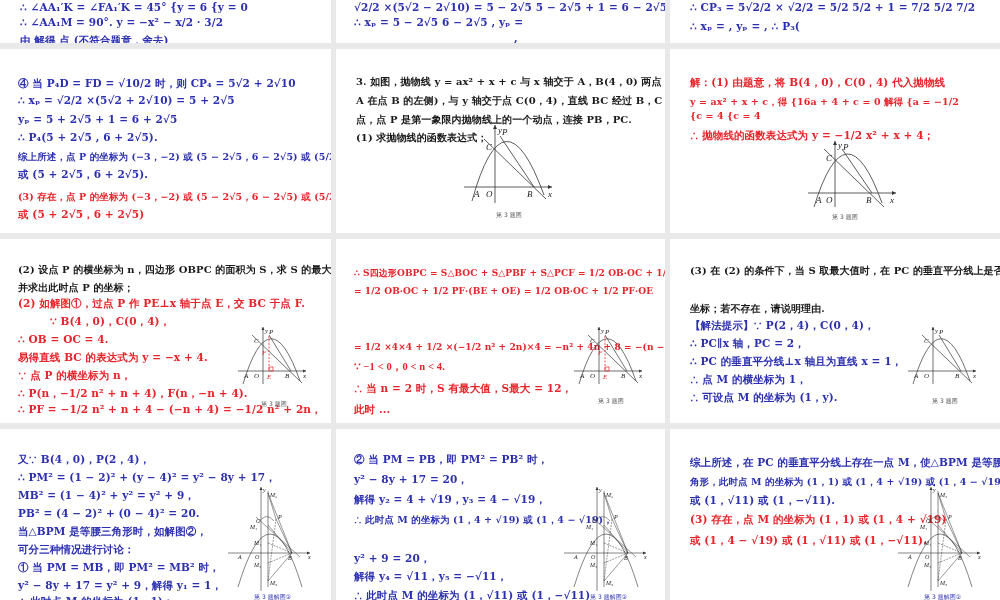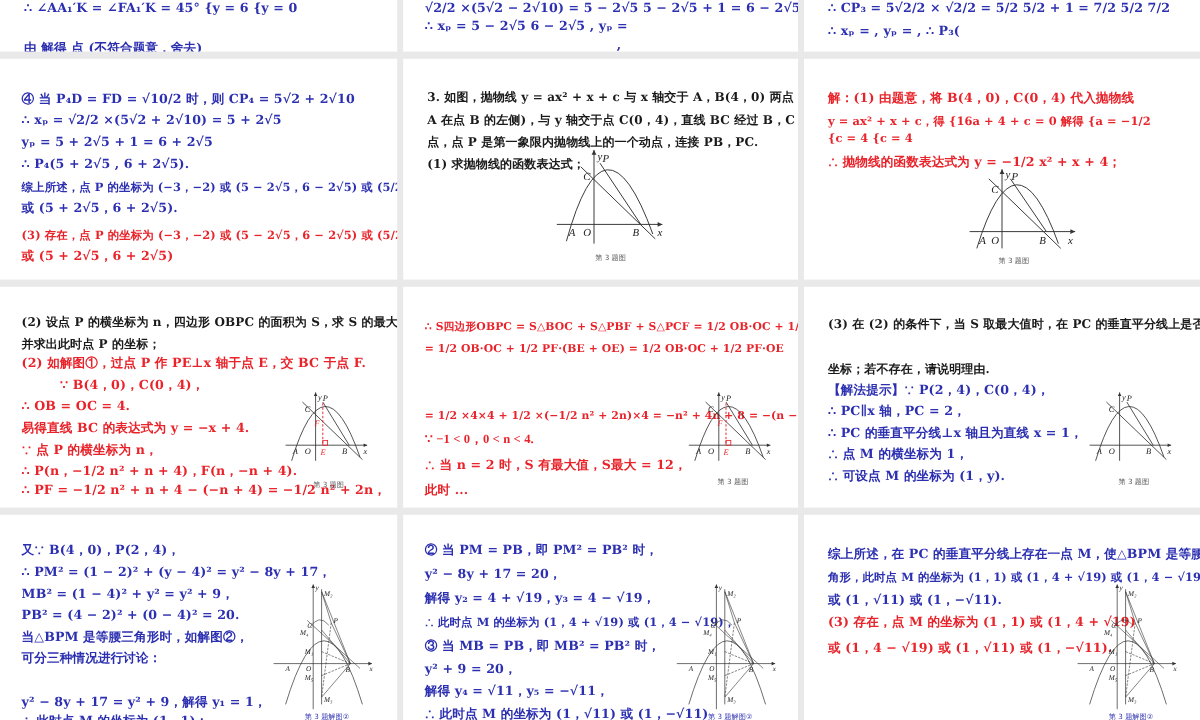--- a/index.html
+++ b/index.html
@@ -29,20 +29,21 @@
   svg.fig { position: absolute; overflow: visible; }
   svg.fig text { font-family: "Liberation Serif", serif; font-style: italic; font-size: 9px; fill: #222; }
 </style>
 </head>
 <body>
 
 <div class="grid">
 
   <div class="slide" style="left:0;top:-150px;width:331px;height:193px;">
     <div class="line blue" style="left:20px;top:151px;">∴ ∠AA₁′K = ∠FA₁′K = 45°   {y = 6      {y = 0</div>
+    <div class="line blue" style="left:20px;top:166px;">∴ ∠AA₁M = 90°.  y = −x² − x/2 · 3/2</div>
     <div class="line blue" style="left:20px;top:184px;">由   解得   点   (不符合题意，舍去)</div>
   </div>
 
   <div class="slide" style="left:336px;top:-150px;width:329px;height:193px;">
     <div class="line blue" style="left:18px;top:151px;">√2/2 ×(5√2 − 2√10) = 5 − 2√5        5 − 2√5 + 1 = 6 − 2√5</div>
     <div class="line blue" style="left:18px;top:166px;">∴ xₚ =  5 − 2√5   6 − 2√5                               ,  yₚ =</div>
     <div class="line blue" style="left:178px;top:182px;">,</div>
   </div>
 
   <div class="slide" style="left:670px;top:-150px;width:330px;height:193px;">
@@ -199,20 +200,21 @@
     <div class="caption" style="left:262px;top:158px;">第 3 题图</div>
   </div>
 
   <div class="slide" style="left:0;top:429px;width:331px;height:171px;">
     <div class="line blue" style="left:18px;top:24px;">又∵ B(4，0)，P(2，4)，</div>
     <div class="line blue" style="left:18px;top:42px;">∴ PM² = (1 − 2)² + (y − 4)² = y² − 8y + 17，</div>
     <div class="line blue" style="left:18px;top:60px;">MB² = (1 − 4)² + y² = y² + 9，</div>
     <div class="line blue" style="left:18px;top:78px;">PB² = (4 − 2)² + (0 − 4)² = 20.</div>
     <div class="line blue" style="left:18px;top:96px;">当△BPM 是等腰三角形时，如解图②，</div>
     <div class="line blue" style="left:18px;top:114px;">可分三种情况进行讨论：</div>
+    <div class="line blue" style="left:18px;top:132px;">① 当 PM = MB，即 PM² = MB² 时，</div>
     <div class="line blue" style="left:18px;top:150px;">y² − 8y + 17 = y² + 9，解得 y₁ = 1，</div>
     <div class="line blue" style="left:18px;top:166px;">∴ 此时点 M 的坐标为 (1，1)；</div>
     <svg class="fig" style="left:228px;top:58px;" width="84" height="104" viewBox="0 0 84 104">
       <line x1="0" y1="66" x2="82" y2="66" stroke="#333" stroke-width="0.6"></line>
       <polygon points="82,66 79,64.5 79,67.5" fill="#333"></polygon>
       <line x1="33" y1="104" x2="33" y2="0" stroke="#333" stroke-width="0.6"></line>
       <polygon points="33,0 31.5,3 34.5,3" fill="#333"></polygon>
       <line x1="40" y1="4" x2="40" y2="100" stroke="#333" stroke-width="0.6"></line>
       <path d="M 10 100 Q 42 -6 74 100" fill="none" stroke="#333" stroke-width="0.6"></path>
       <line x1="28" y1="30" x2="72" y2="70" stroke="#333" stroke-width="0.5"></line>
@@ -239,21 +241,20 @@
       <text x="42" y="98" style="font-size:6px">M₃</text>
     </svg>
     <div class="caption blue" style="left:254px;top:164px;">第 3 题解图②</div>
   </div>
 
   <div class="slide" style="left:336px;top:429px;width:329px;height:171px;">
     <div class="line blue" style="left:18px;top:24px;">② 当 PM = PB，即 PM² = PB² 时，</div>
     <div class="line blue" style="left:18px;top:44px;">y² − 8y + 17 = 20，</div>
     <div class="line blue" style="left:18px;top:64px;">解得 y₂ = 4 + √19，y₃ = 4 − √19，</div>
     <div class="line blue" style="left:18px;top:84px;font-size:9.5px;">∴ 此时点 M 的坐标为 (1，4 + √19) 或 (1，4 − √19)，</div>
-    <div class="line blue" style="left:18px;top:104px;">③ 当 MB = PB，即 MB² = PB² 时，</div>
     <div class="line blue" style="left:18px;top:123px;">y² + 9 = 20，</div>
     <div class="line blue" style="left:18px;top:141px;">解得 y₄ = √11，y₅ = −√11，</div>
     <div class="line blue" style="left:18px;top:160px;">∴ 此时点 M 的坐标为 (1，√11) 或 (1，−√11)</div>
     <svg class="fig" style="left:228px;top:58px;" width="84" height="104" viewBox="0 0 84 104">
       <line x1="0" y1="66" x2="82" y2="66" stroke="#333" stroke-width="0.6"></line>
       <polygon points="82,66 79,64.5 79,67.5" fill="#333"></polygon>
       <line x1="33" y1="104" x2="33" y2="0" stroke="#333" stroke-width="0.6"></line>
       <polygon points="33,0 31.5,3 34.5,3" fill="#333"></polygon>
       <line x1="40" y1="4" x2="40" y2="100" stroke="#333" stroke-width="0.6"></line>
       <path d="M 10 100 Q 42 -6 74 100" fill="none" stroke="#333" stroke-width="0.6"></path>

